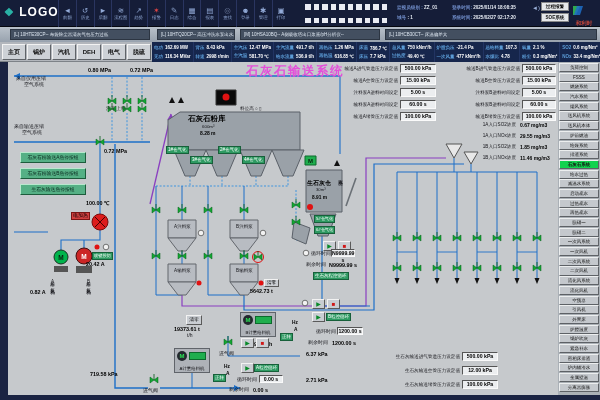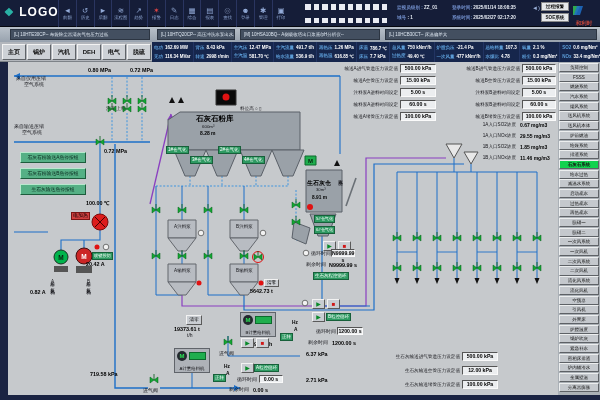--- a/index.html
+++ b/index.html
@@ -530,29 +530,30 @@
         <path d="M533,265 L533,271 L541,265 L541,271 Z" fill="#12a832" stroke="#045c18" stroke-width="0.5"></path>
         <line x1="537" y1="268" x2="537" y2="262" stroke="#045c18" stroke-width="0.8"></line>
       </g>
       <circle cx="258" cy="257" r="5.5" fill="none" stroke="#e01212" stroke-width="1"></circle>
       <g>
         <path d="M254,254 L254,260 L262,254 L262,260 Z" fill="#12a832" stroke="#045c18" stroke-width="0.5"></path>
         <line x1="258" y1="257" x2="258" y2="251" stroke="#045c18" stroke-width="0.8"></line>
       </g>
     </svg>
 
+  <div class="title">石灰石输送系统</div>
 
   <div class="d-lbl" style="left:16px;top:76px"><span>来自仪用压缩</span><br><span style="padding-left:8px">空气系统</span></div>
   <div class="d-val" style="left:88px;top:67px">0.80 MPa</div>
   <div class="d-val" style="left:130px;top:67px">0.72 MPa</div>
   <div class="d-lbl" style="left:106px;top:106px;color:#333">汽车上料</div>
   <div class="d-lbl" style="left:14px;top:124px"><span>来自输送压缩</span><br><span style="padding-left:8px">空气系统</span></div>
   <div class="d-val" style="left:104px;top:148px">0.72 MPa</div>
 
-  <div class="d-val" style="left:196px;top:114px;font-size:7.5px">石灰石粉库</div>
+  <div class="d-val" style="left:188px;top:114px;font-size:7.5px">石灰石粉库</div>
   <div class="d-lbl" style="left:202px;top:124px;font-size:4.4px">600m³</div>
   <div class="d-val" style="left:200px;top:130px;font-size:5px">8.28 m</div>
   <div class="d-lbl" style="left:240px;top:106px;font-size:4.6px"><span>料位高</span> ○ ▯</div>
 
   <div class="glab" style="left:166px;top:146px">1#仓气化</div>
   <div class="glab" style="left:218px;top:146px">2#仓气化</div>
   <div class="glab" style="left:190px;top:156px">3#仓气化</div>
   <div class="glab" style="left:242px;top:156px">4#仓气化</div>
 
   <div class="d-val" style="left:86px;top:199px">100.00 ℃</div>

